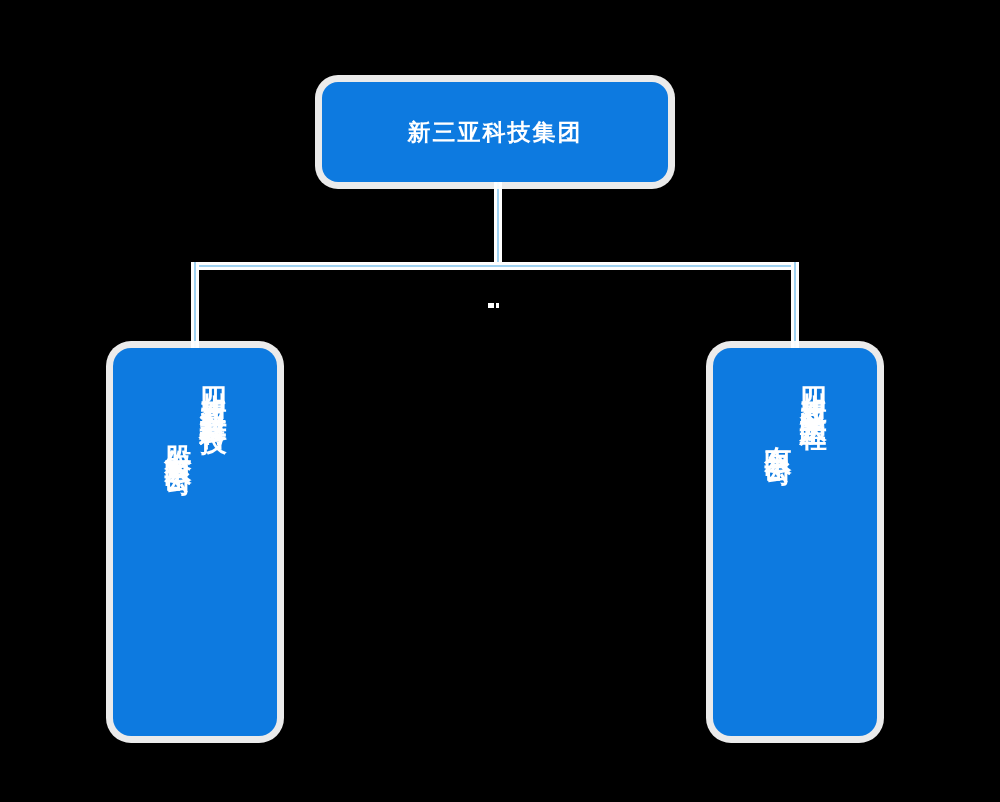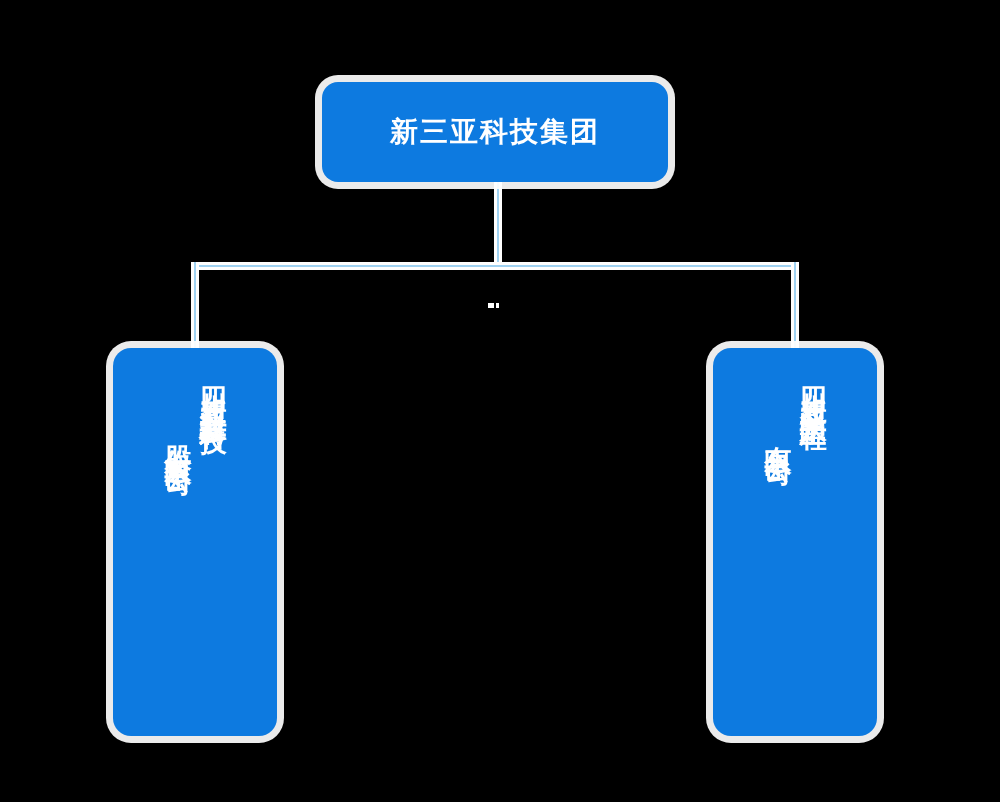--- a/index.html
+++ b/index.html
@@ -119,21 +119,21 @@
     left: 322px;
     top: 82px;
     width: 346px;
     height: 100px;
     border-radius: 16px;
     display: flex;
     align-items: center;
     justify-content: center;
   }
   .node-root .label {
-    font-size: 28px;
+    font-size: 23px;
     font-weight: bold;
     letter-spacing: 2px;
     line-height: 1;
     white-space: nowrap;
   }
 
   .node-child {
     top: 348px;
     height: 388px;
     width: 164px;

